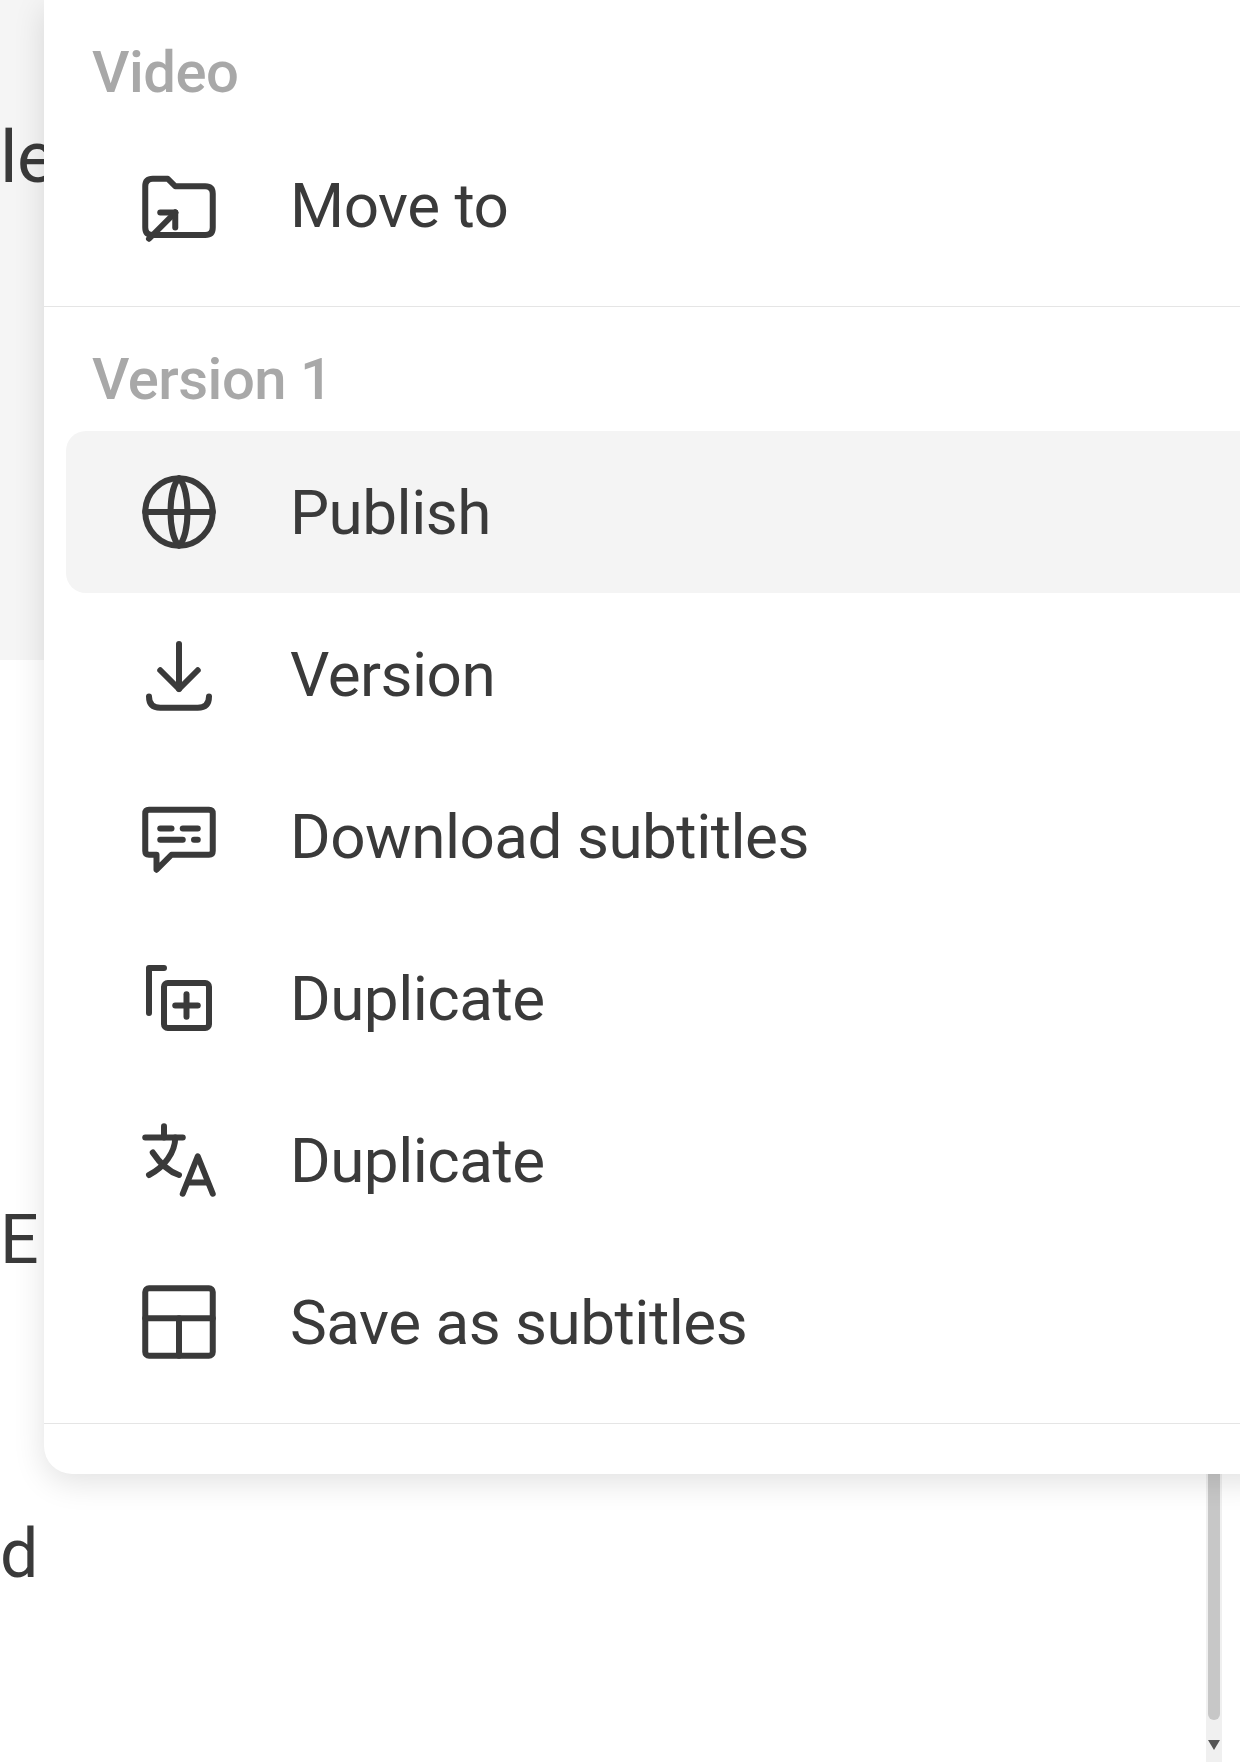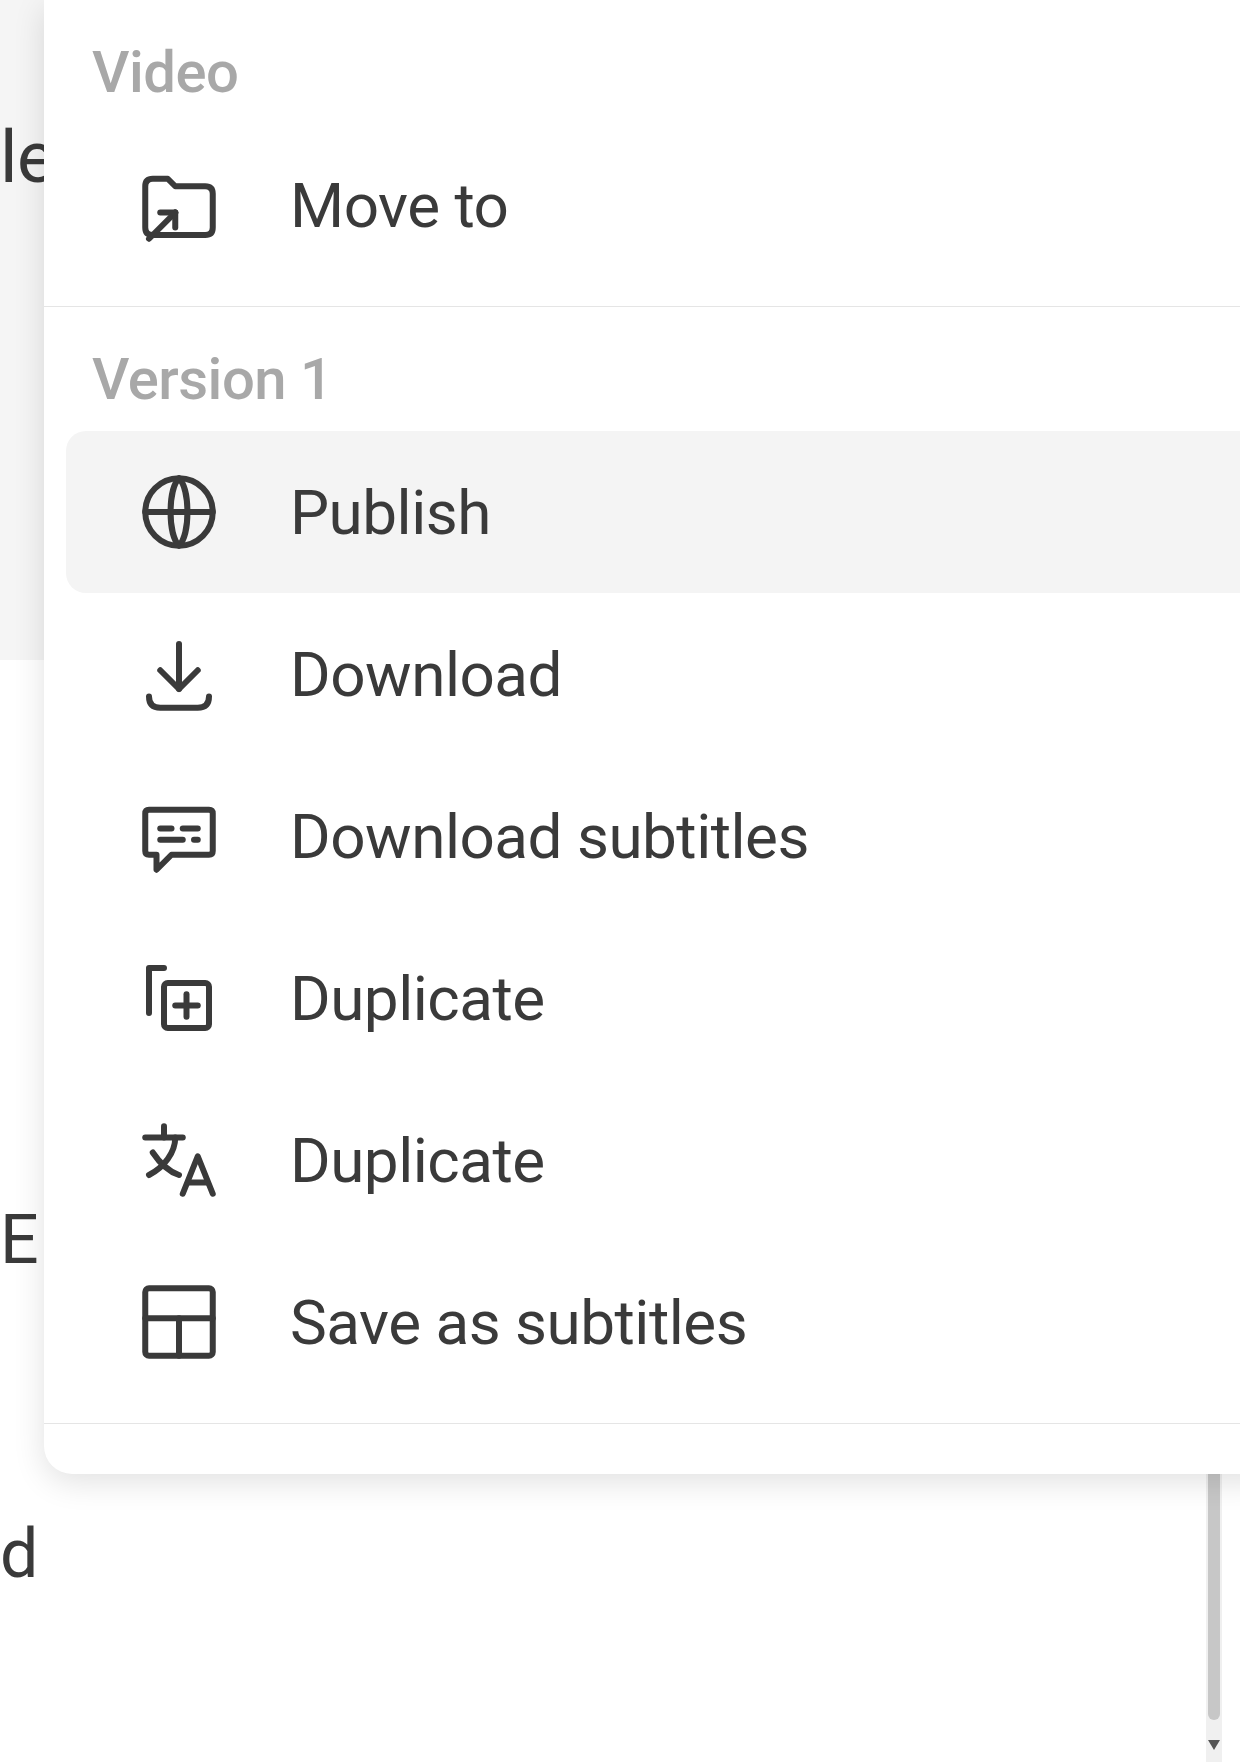--- a/index.html
+++ b/index.html
@@ -222,21 +222,21 @@
   </div>
 
   <div class="menu-item">
     <span class="menu-icon-wrap">
       <svg viewBox="0 0 24 24" fill="none" stroke="#3a3a3a" stroke-width="1.6" stroke-linecap="round" stroke-linejoin="round">
         <path d="M12 4 L12 16"></path>
         <path d="M7 11 L12 16 L17 11"></path>
         <path d="M4 18 Q4 21 7 21 L17 21 Q20 21 20 18"></path>
       </svg>
     </span>
-    <span class="menu-label">Download</span>
+    <span class="menu-label">Version</span>
   </div>
 
   <div class="menu-item">
     <span class="menu-icon-wrap">
       <svg viewBox="0 0 24 24" fill="none" stroke="#3a3a3a" stroke-width="1.6" stroke-linecap="round" stroke-linejoin="round">
         <path d="M4 5 L20 5 Q21 5 21 6 L21 16 Q21 17 20 17 L10 17 L6 21 L6 17 L4 17 Q3 17 3 16 L3 6 Q3 5 4 5 Z"></path>
         <path d="M7 10 L10 10"></path>
         <path d="M13 10 L17 10"></path>
         <path d="M7 13 L13 13"></path>
         <path d="M16 13 L17 13"></path>

